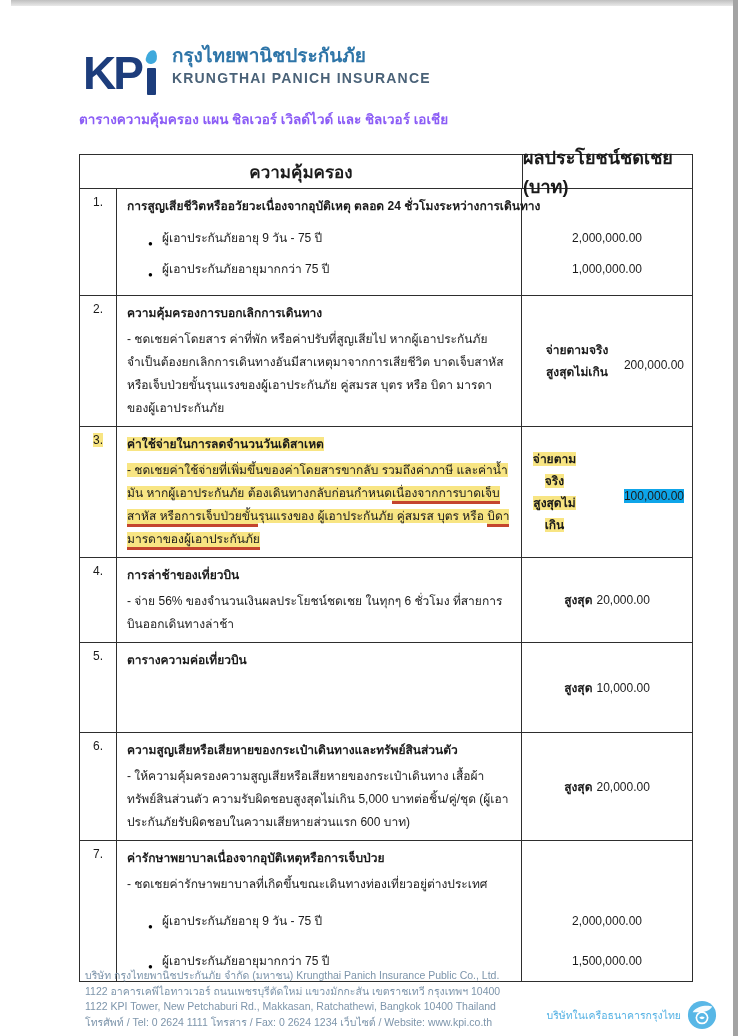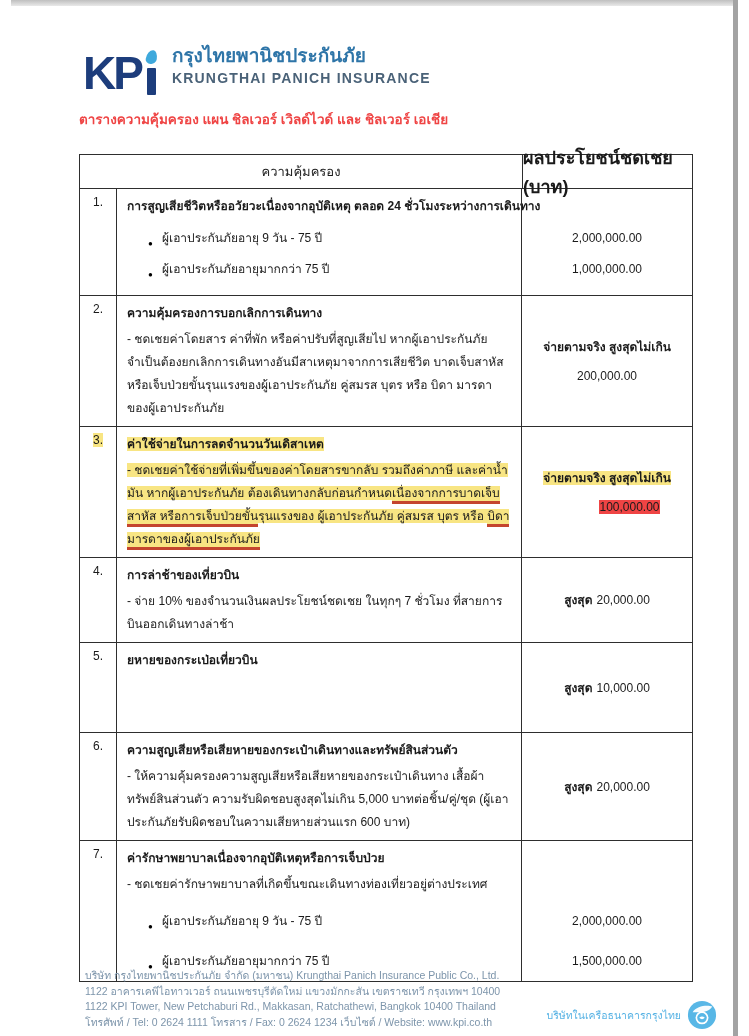--- a/index.html
+++ b/index.html
@@ -33,61 +33,61 @@
     background:#3fa9dc; border-radius: 60% 40% 50% 50% / 70% 60% 40% 30%;
     transform: rotate(8deg);
   }
   .brand-text { margin-left:14px; padding-bottom:4px; }
   .brand-thai { font-size:19px; color:#2e75a8; font-weight:600; line-height:24px; }
   .brand-eng { font-size:14px; color:#4a6278; font-weight:700; letter-spacing:1.2px; margin-top:2px; }
 
   
   .doc-title {
     position:absolute; top:108px; left:68px;
-    font-size:13.5px; font-weight:700; color:#ef4444;
+    font-size:13.5px; font-weight:700; color:#8b5cf6;
   }
 
   
   .coverage-table {
     position:absolute; top:154px; left:68px; width:614px;
     border: 1.5px solid #2e2e2e;
     background:#fff;
     font-size:12px;
   }
   .thead { display:flex; height:34px; border-bottom:1px solid #2e2e2e; }
-  .th-coverage { flex:1; display:flex; align-items:center; justify-content:center; font-weight:400; font-size:13px; }
+  .th-coverage { flex:1; display:flex; align-items:center; justify-content:center; font-weight:700; font-size:17px; }
   .th-benefit { width:170px; display:flex; align-items:center; justify-content:center; font-weight:700; font-size:18px; border-left:1px solid #2e2e2e; }
 
   .t-row { position:relative; display:flex; border-bottom:1px solid #2e2e2e; }
   .t-row:last-child { border-bottom:none; }
   .t-row::before { content:""; position:absolute; top:0; bottom:0; left:36px; width:1px; background:#2e2e2e; }
   .t-row::after  { content:""; position:absolute; top:0; bottom:0; right:170px; width:1px; background:#2e2e2e; }
 
   .c-num { width:36px; padding-top:6px; text-align:center; font-size:12px; }
   .c-desc { flex:1; padding:6px 12px 6px 11px; }
   .c-main { flex:1; display:flex; flex-direction:column; padding:6px 0 6px 0; }
   .c-main .r-title, .c-main .r-desc { padding-left:11px; padding-right:12px; width:444px; }
-  .c-benefit { width:170px; display:flex; flex-direction:column; align-items:center; justify-content:center; text-align:center; padding:4px 8px; }
+  .c-benefit { width:170px; display:flex; flex-direction:row; align-items:center; justify-content:center; text-align:center; padding:4px 8px; }
 
   .r-title { font-weight:700; line-height:23px; }
   .r-desc  { line-height:23px; margin-top:3px; }
 
   .bullet-row { display:flex; margin-top:9px; align-items:center; }
   .bullet-label { flex:1; padding-left:46px; line-height:22px; position:relative; }
   .bullet-dot { position:absolute; left:32px; top:6px; font-size:8px; color:#000; }
   .bullet-value { width:170px; text-align:center; line-height:22px; }
 
   .b-bold { font-weight:700; }
   .b-line { line-height:22px; }
   .b-stack-num { line-height:22px; margin-top:7px; }
   .b-inline .b-bold { margin-right:4px; }
 
   
   .hl { background: #f8e583; }
-  .hl-light { background: #ef4444; margin-left: 45px; }
+  .hl-light { background: #0ea5e9; margin-left: 45px; }
   .red-u { border-bottom: 3px solid #c4452e; padding-bottom:1px; }
 
   
   .footer { position:absolute; left:0; right:0; bottom:6px; display:flex; align-items:flex-end; }
   .footer-left { margin-left:74px; font-size:10.5px; line-height:15.5px; color:#7d95ab; }
   .footer-right { margin-left:auto; margin-right:16px; display:flex; align-items:center;justify-content:flex-end; }
   .footer-right-label { font-size:10.5px; color:#56b2e4; margin-right:6px; }
   .bird-icon { width:30px; height:30px; }
 
   [data-interactable] { cursor: default; }
@@ -157,31 +157,31 @@
       <div class="c-benefit" data-interactable="false">
         <div class="b-line b-bold" data-interactable="false"><span class="hl" data-interactable="false">จ่ายตามจริง สูงสุดไม่เกิน</span></div>
         <div class="b-stack-num" data-interactable="false"><span class="hl-light" data-interactable="false">100,000.00</span></div>
       </div>
     </div>
 
     <div class="t-row" style="min-height:80px;" data-interactable="false">
       <div class="c-num" data-interactable="false">4.</div>
       <div class="c-desc" data-interactable="false">
         <div class="r-title" data-interactable="false">การล่าช้าของเที่ยวบิน</div>
-        <div class="r-desc" data-interactable="false">- จ่าย 10% ของจำนวนเงินผลประโยชน์ชดเชย ในทุกๆ 7 ชั่วโมง ที่สายการบินออกเดินทางล่าช้า</div>
+        <div class="r-desc" data-interactable="false">- จ่าย 56% ของจำนวนเงินผลประโยชน์ชดเชย ในทุกๆ 6 ชั่วโมง ที่สายการบินออกเดินทางล่าช้า</div>
       </div>
       <div class="c-benefit b-inline" data-interactable="false">
         <div class="b-line" data-interactable="false"><span class="b-bold" data-interactable="false">สูงสุด</span><span data-interactable="false">20,000.00</span></div>
       </div>
     </div>
 
     <div class="t-row" style="min-height:90px;" data-interactable="false">
       <div class="c-num" data-interactable="false">5.</div>
       <div class="c-desc" data-interactable="false">
-        <div class="r-title" data-interactable="false">ยหายของกระเป่อเที่ยวบิน</div>
+        <div class="r-title" data-interactable="false">ตารางความค่อเที่ยวบิน</div>
       </div>
       <div class="c-benefit b-inline" data-interactable="false">
         <div class="b-line" data-interactable="false"><span class="b-bold" data-interactable="false">สูงสุด</span><span data-interactable="false">10,000.00</span></div>
       </div>
     </div>
 
     <div class="t-row" style="min-height:107px;" data-interactable="false">
       <div class="c-num" data-interactable="false">6.</div>
       <div class="c-desc" data-interactable="false">
         <div class="r-title" data-interactable="false">ความสูญเสียหรือเสียหายของกระเป๋าเดินทางและทรัพย์สินส่วนตัว</div>

